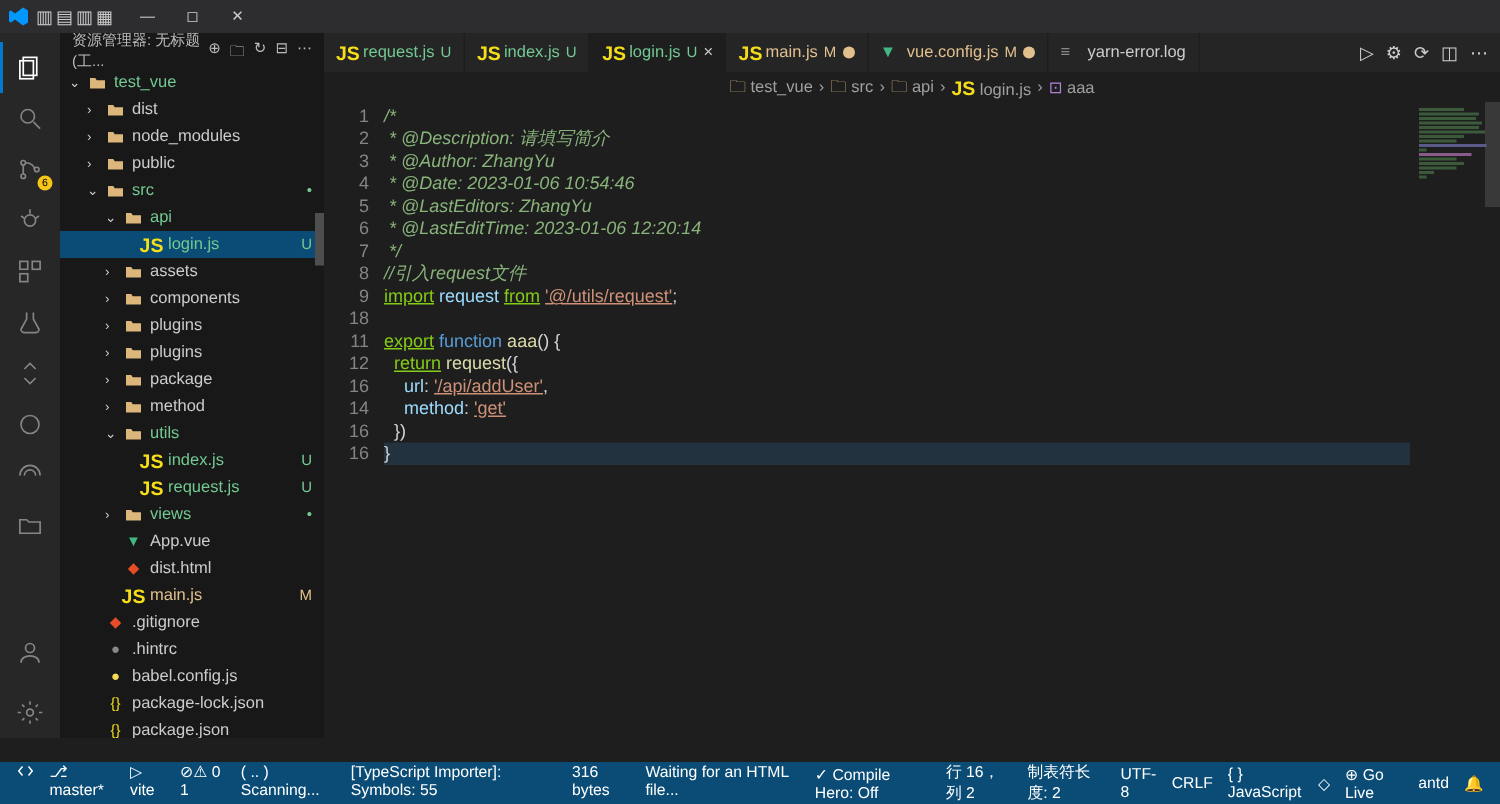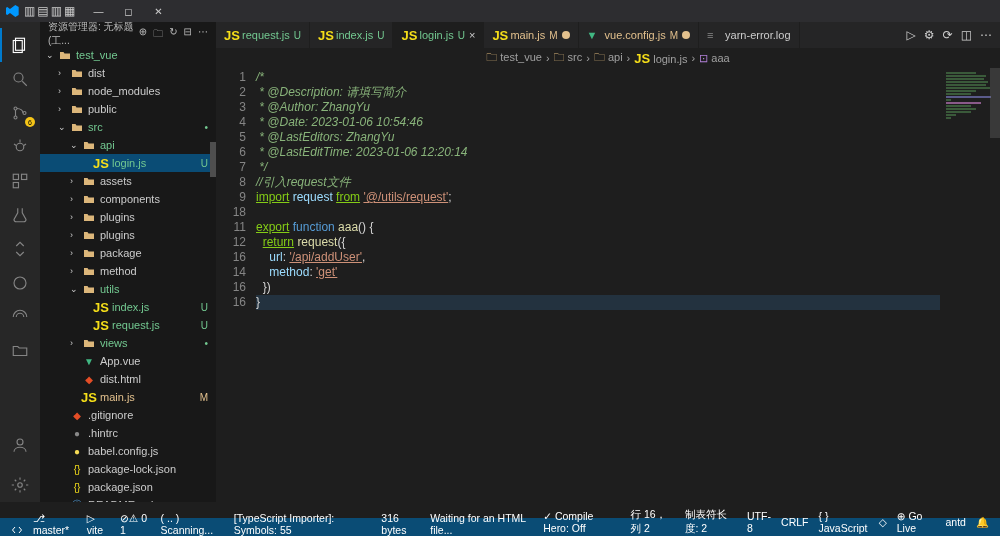--- a/index.html
+++ b/index.html
@@ -68,21 +68,21 @@
     .c-comment { color: #88b37a; font-style: italic; }
     .c-doctag { color: #88b37a; font-style: italic; }
     .c-keyword { color: #84cc16; text-decoration: underline; }
     .c-keyword2 { color: #569cd6; }
     .c-fn { color: #dcdcaa; }
     .c-str { color: #ce9178; text-decoration: underline; }
     .c-punc { color: #d4d4d4; }
     .c-var { color: #9cdcfe; }
     
     
-    .statusbar { height: 18px; background: #0a4c75; color: #fff; display: flex; align-items: flex-end; font-size: 10.5px; padding: 0 6px; margin-top: 16px; }
+    .statusbar { height: 28px; background: #0a4c75; color: #fff; display: flex; align-items: flex-start; font-size: 10.5px; padding: 0 6px; margin-top: 16px; }
     .statusbar .sb-item { padding: 0 5px; display: flex; align-items: center; gap: 3px; cursor: pointer; }
     .statusbar .right { margin-left: auto; display: flex; }
     
     svg { display: block; }
     .js-icon { color: #f5de19; font-weight: bold; font-size: 13px; }
   </style>
 </head>
 <body>
 
 <div class="titlebar">

